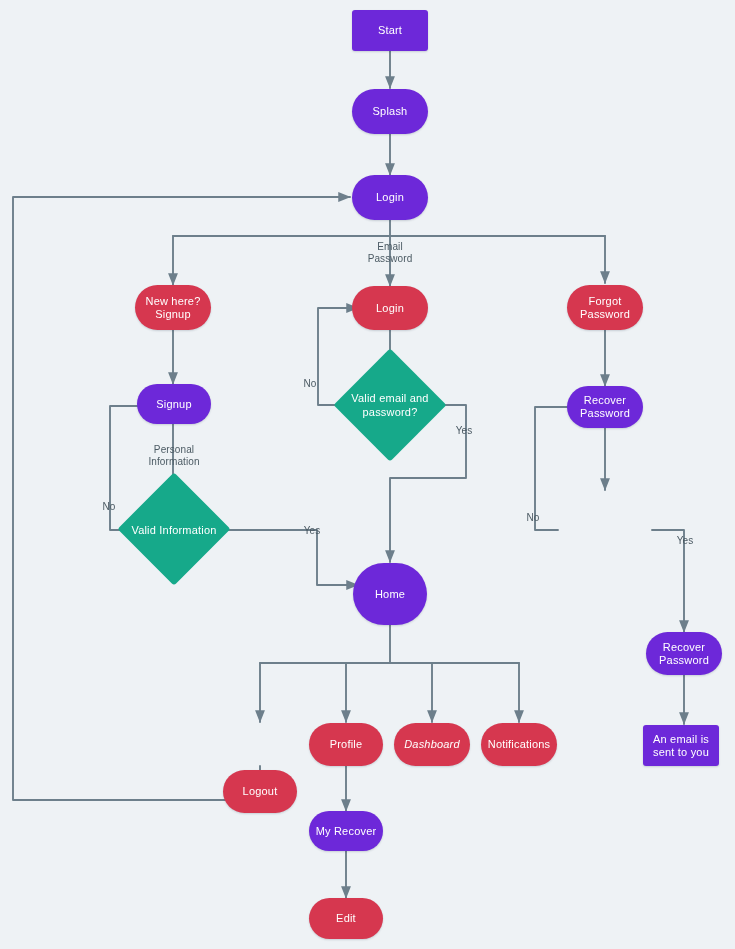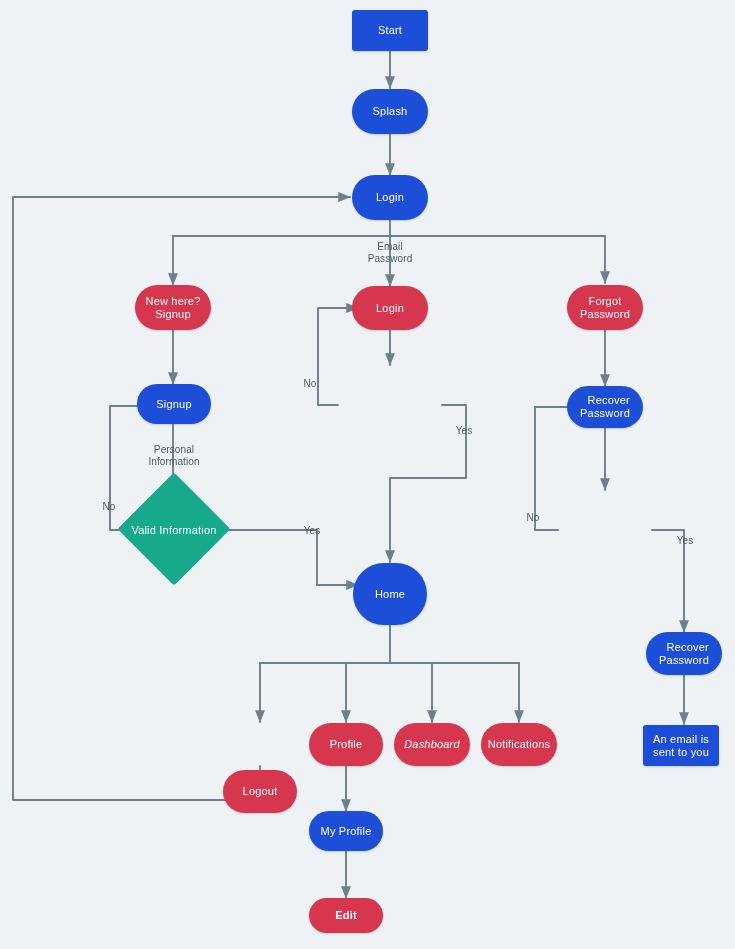--- a/index.html
+++ b/index.html
@@ -19,21 +19,21 @@
     color:#ffffff;
     font-size:11px;
     line-height:13px;
     letter-spacing:.2px;
     box-sizing:border-box;
     box-shadow:0 1px 2px rgba(30,50,70,.18);
     padding:2px 4px;
   }
   .rect{border-radius:3px;}
   .pill{border-radius:200px;}
-  .blue{background:#1d4ed8;text-align:right;}
+  .blue{background:#6d28d9;}
   .red{background:#d6374f;}
 
   .diamond{
     position:absolute;
     display:flex;align-items:center;justify-content:center;
   }
   .diamond .dshape{
     position:absolute;left:0;top:0;width:100%;height:100%;
     background:#16a98a;
     transform:rotate(45deg);
@@ -144,20 +144,25 @@
 
   <div class="node pill red" style="left:567px;top:285px;width:76px;height:45px;">
     <span style="white-space:pre-line;">Forgot
 Password</span>
   </div>
 
   <div class="node pill blue" style="left:137px;top:384px;width:74px;height:40px;">
     <span>Signup</span>
   </div>
 
+  <div class="diamond" style="left:338px;top:365px;width:104px;height:80px;">
+    <div class="dshape" style="left:12px;top:0px;width:80px;height:80px;"></div>
+    <div class="dlabel">Valid email and
+password?</div>
+  </div>
 
   <div class="node pill blue" style="left:567px;top:386px;width:76px;height:42px;">
     <span style="white-space:pre-line;">Recover
 Password</span>
   </div>
 
   <div class="diamond" style="left:116px;top:489px;width:116px;height:82px;">
     <div class="dshape" style="left:18px;top:0px;width:80px;height:80px;"></div>
     <div class="dlabel">Valid Information</div>
   </div>
@@ -187,24 +192,24 @@
   <div class="node pill red" style="left:481px;top:723px;width:76px;height:43px;">
     <span>Notifications</span>
   </div>
 
   <div class="node rect blue" style="left:643px;top:725px;width:76px;height:41px;">
     <span style="white-space:pre-line;">An email is
 sent to you</span>
   </div>
 
   <div class="node pill blue" style="left:309px;top:811px;width:74px;height:40px;">
-    <span>My Profile</span>
-  </div>
-
-  <div class="node pill red" style="left:309px;top:898px;width:74px;height:35px;font-weight:bold;">
+    <span>My Recover</span>
+  </div>
+
+  <div class="node pill red" style="left:309px;top:898px;width:74px;height:41px;">
     <span>Edit</span>
   </div>
 
   <div class="edge-label" style="left:358px;top:241px;width:64px;">Email
 Password</div>
 
   <div class="edge-label" style="left:300px;top:378px;width:20px;">No</div>
 
   <div class="edge-label" style="left:452px;top:425px;width:24px;">Yes</div>
 

